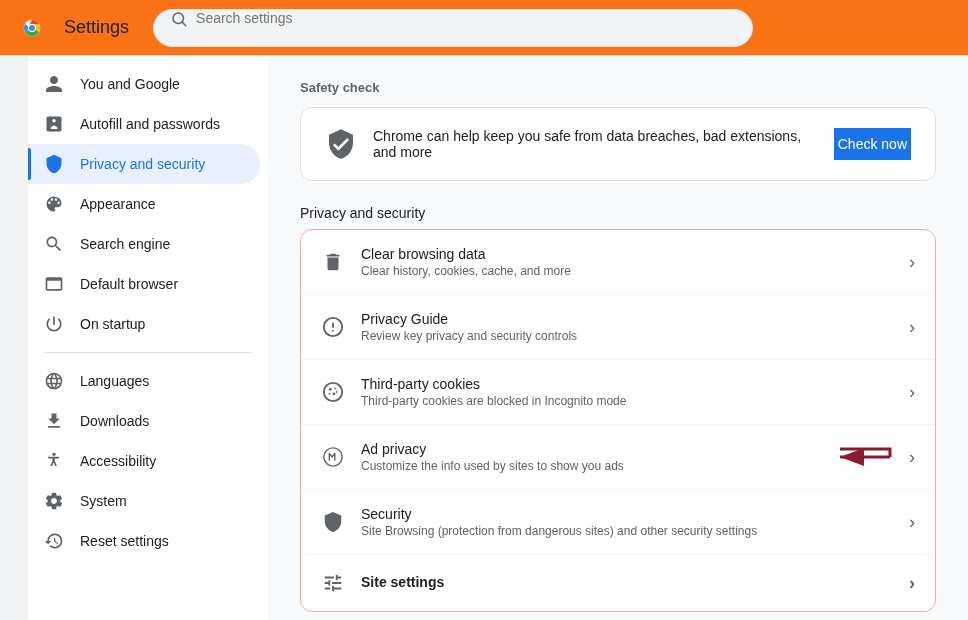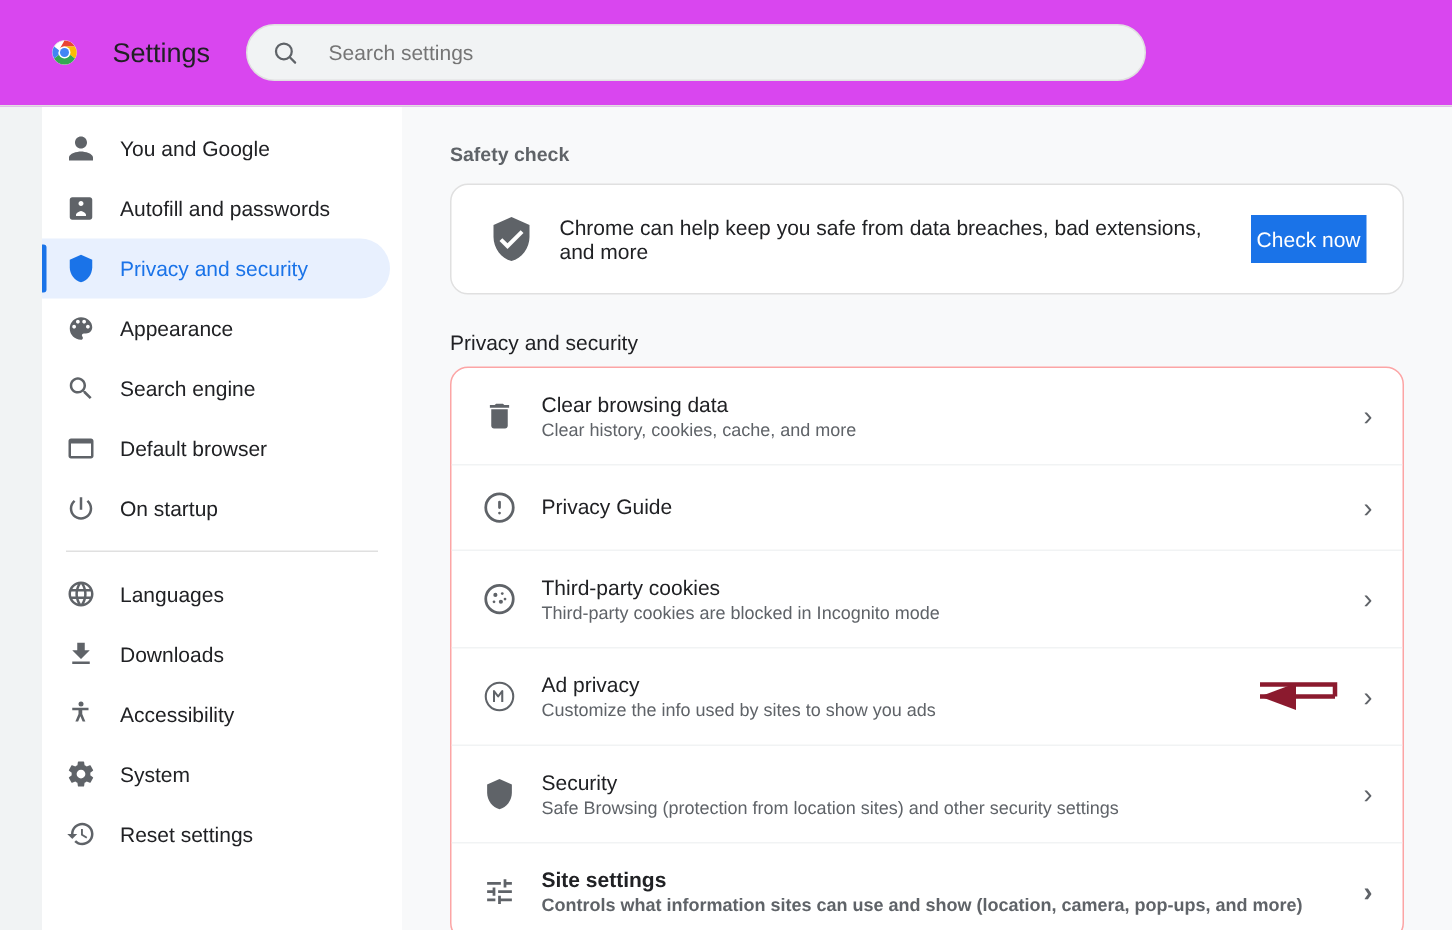--- a/index.html
+++ b/index.html
@@ -1,24 +1,24 @@
 <!DOCTYPE html>
 <html><head>
   <meta charset="utf-8">
   <style>
     * { margin: 0; padding: 0; box-sizing: border-box; }
     body { font-family: 'Segoe UI', Arial, sans-serif; background: #f1f3f4; width: 968px; height: 620px; overflow: hidden; display: flex; flex-direction: column; }
 
     
     .header {
-      background: #d946ef;
-      height: 71px;
+      background: #f97316;
+      height: 56px;
       display: flex;
       align-items: center;
-      padding: 0 27px;
+      padding: 0 16px;
       gap: 16px;
       border-bottom: 1px solid #e0e0e0;
       flex-shrink: 0;
       z-index: 10;
     }
     .chrome-logo {
       width: 32px; height: 32px; flex-shrink: 0;
     }
     .settings-title {
       font-size: 18px;
@@ -27,24 +27,24 @@
       margin-right: 8px;
       white-space: nowrap;
     }
     .search-bar {
       flex: 1;
       max-width: 600px;
       background: #f1f3f4;
       border: 1px solid #e0e0e0;
       border-radius: 24px;
       display: flex;
-      align-items: center;
+      align-items: flex-start;
       padding: 0 16px;
       height: 38px;
-      gap: 20px;
+      gap: 8px;
     }
     .search-bar input {
       border: none;
       background: transparent;
       outline: none;
       font-size: 14px;
       color: #202124;
       width: 100%;
     }
     .search-icon-svg { color: #5f6368; flex-shrink: 0; }
@@ -376,20 +376,21 @@
 
       <div class="settings-item">
         <span class="settings-item-icon">
           <svg width="22" height="22" viewBox="0 0 24 24" fill="#5f6368">
               <circle cx="12" cy="12" r="10" fill="none" stroke="#5f6368" stroke-width="2"></circle>
               <path d="M12 8v4m0 4h.01" stroke="#5f6368" stroke-width="2" stroke-linecap="round"></path>
             </svg>
         </span>
         <div class="settings-item-content">
           <div class="settings-item-title">Privacy Guide</div>
+          <div class="settings-item-subtitle">Review key privacy and security controls</div>
         </div>
         <span class="settings-item-arrow">›</span>
       </div>
 
       <div class="settings-item">
         <span class="settings-item-icon">
           <svg width="22" height="22" viewBox="0 0 24 24" fill="#5f6368">
               <circle cx="12" cy="12" r="10" fill="none" stroke="#5f6368" stroke-width="2"></circle>
               <circle cx="9" cy="9" r="1.5" fill="#5f6368"></circle>
               <circle cx="14" cy="8" r="1" fill="#5f6368"></circle>
@@ -430,33 +431,32 @@
       </div>
 
       <div class="settings-item">
         <span class="settings-item-icon">
           <svg width="22" height="22" viewBox="0 0 24 24" fill="#5f6368">
               <path d="M12 1L3 5v6c0 5.55 3.84 10.74 9 12 5.16-1.26 9-6.45 9-12V5l-9-4z"></path>
             </svg>
         </span>
         <div class="settings-item-content">
           <div class="settings-item-title">Security</div>
-          <div class="settings-item-subtitle">Safe Browsing (protection from location sites) and other security settings</div>
+          <div class="settings-item-subtitle">Site Browsing (protection from dangerous sites) and other security settings</div>
         </div>
         <span class="settings-item-arrow">›</span>
       </div>
 
       <div class="settings-item">
         <span class="settings-item-icon">
           <svg width="22" height="22" viewBox="0 0 24 24" fill="#5f6368">
               <path d="M3 17v2h6v-2H3zM3 5v2h10V5H3zm10 16v-2h8v-2h-8v-2h-2v6h2zM7 9v2H3v2h4v2h2V9H7zm14 4v-2H11v2h10zm-6-4h2V7h4V5h-4V3h-2v6z"></path>
             </svg>
         </span>
         <div class="settings-item-content">
           <div class="settings-item-title">Site settings</div>
-          <div class="settings-item-subtitle">Controls what information sites can use and show (location, camera, pop-ups, and more)</div>
         </div>
         <span class="settings-item-arrow">›</span>
       </div>
 
     </div>
   </div>
 </div>
 
 </body></html>

